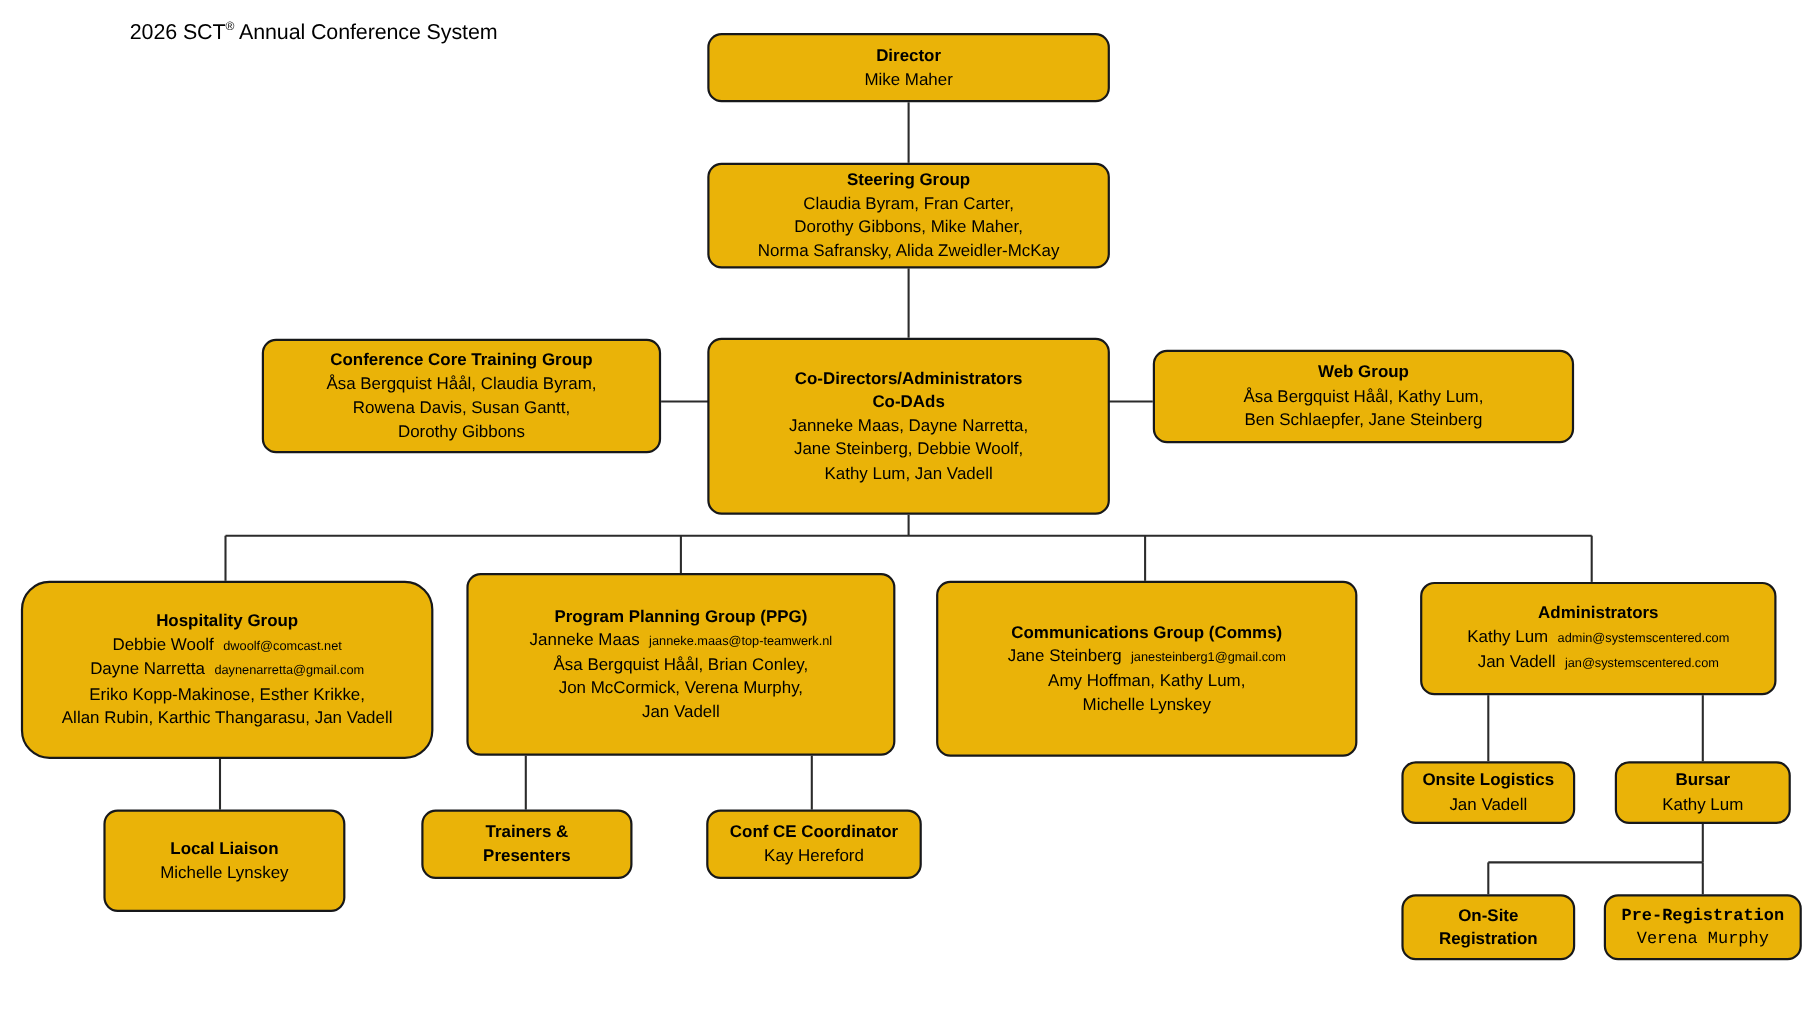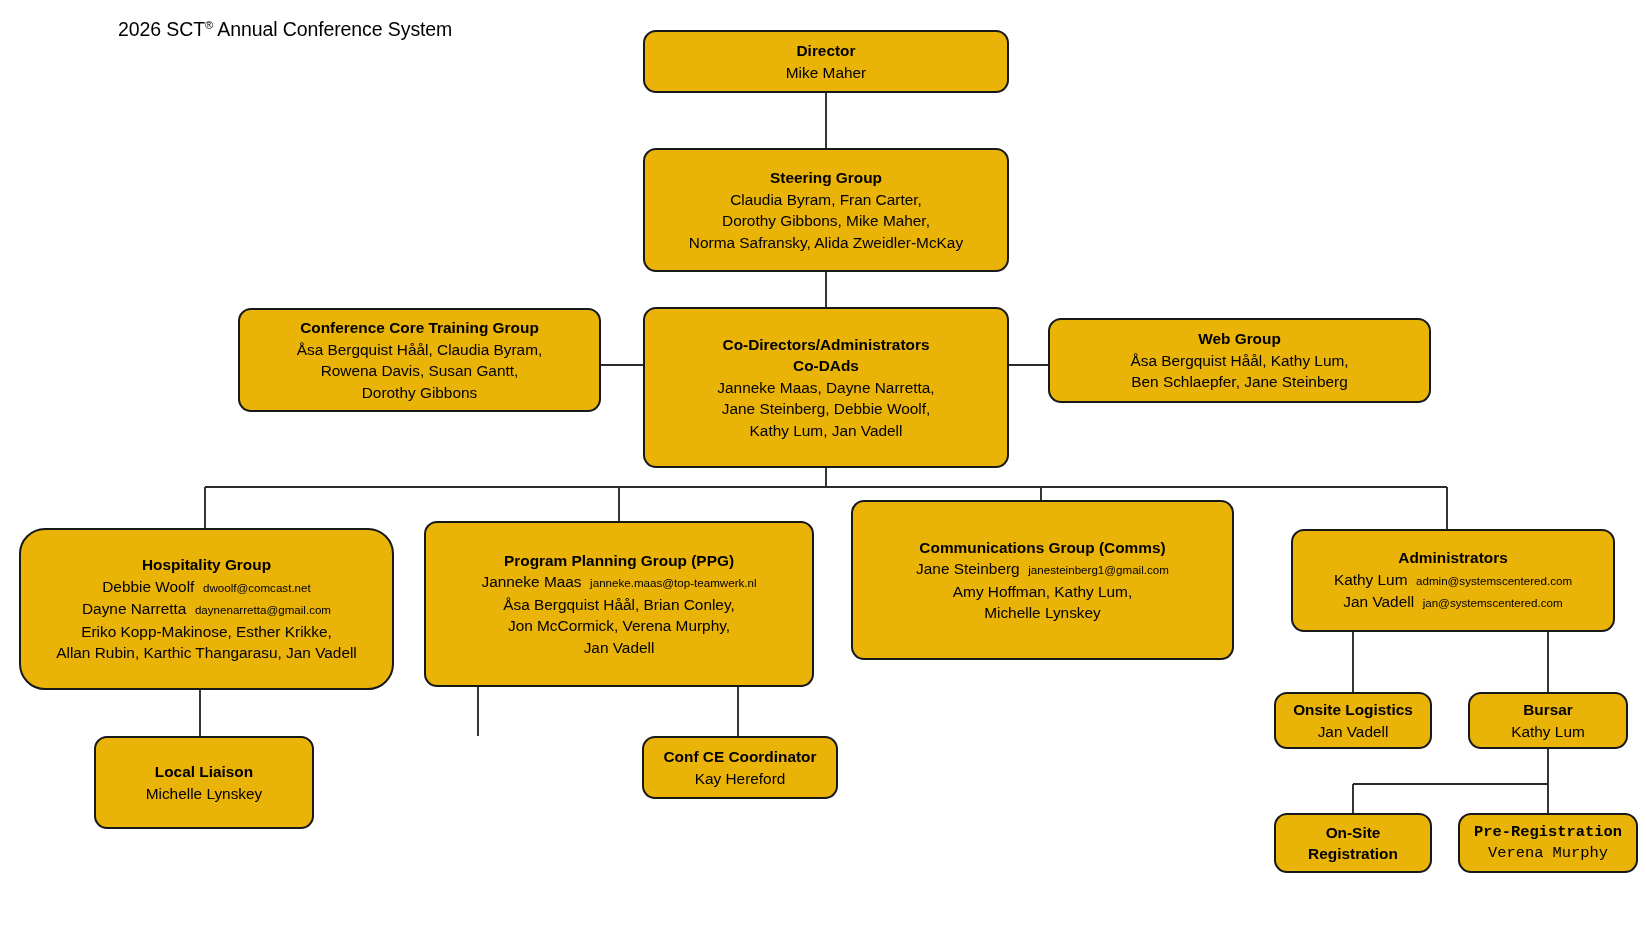--- a/index.html
+++ b/index.html
@@ -111,21 +111,21 @@
       <path d="M 1353 784 L 1353 813"></path>
       <path d="M 1548 784 L 1548 813"></path>
     </g>
   </svg>
 
   <div class="node" style="left:643px; top:30px; width:366px; height:63px;">
     <div class="hd">Director</div>
     <div class="ln">Mike Maher</div>
   </div>
 
-  <div class="node" style="left:643px; top:148px; width:366px; height:124px;">
+  <div class="node" style="left:643px; top:148px; width:366px; height:96px;">
     <div class="hd">Steering Group</div>
     <div class="ln">Claudia Byram, Fran Carter,</div>
     <div class="ln">Dorothy Gibbons, Mike Maher,</div>
     <div class="ln">Norma Safransky, Alida Zweidler-McKay</div>
   </div>
 
   <div class="node" style="left:238px; top:308px; width:363px; height:104px;">
     <div class="hd">Conference Core Training Group</div>
     <div class="ln">Åsa Bergquist Håål, Claudia Byram,</div>
     <div class="ln">Rowena Davis, Susan Gantt,</div>
@@ -155,38 +155,42 @@
   </div>
 
   <div class="node" style="left:424px; top:521px; width:390px; height:166px;">
     <div class="hd">Program Planning Group (PPG)</div>
     <div class="ln"><span>Janneke Maas</span>&nbsp;&nbsp;<span class="em">janneke.maas@top-teamwerk.nl</span></div>
     <div class="ln">Åsa Bergquist Håål, Brian Conley,</div>
     <div class="ln">Jon McCormick, Verena Murphy,</div>
     <div class="ln">Jan Vadell</div>
   </div>
 
-  <div class="node" style="left:851px; top:500px; width:383px; height:160px;justify-content:center;">
+  <div class="node" style="left:851px; top:528px; width:383px; height:160px;justify-content:center;">
     <div class="hd">Communications Group (Comms)</div>
     <div class="ln"><span>Jane Steinberg</span>&nbsp;&nbsp;<span class="em">janesteinberg1@gmail.com</span></div>
     <div class="ln">Amy Hoffman, Kathy Lum,</div>
     <div class="ln">Michelle Lynskey</div>
   </div>
 
   <div class="node" style="left:1291px; top:529px; width:324px; height:103px;">
     <div class="hd">Administrators</div>
     <div class="ln"><span>Kathy Lum</span>&nbsp;&nbsp;<span class="em">admin@systemscentered.com</span></div>
     <div class="ln"><span>Jan Vadell</span>&nbsp;&nbsp;<span class="em">jan@systemscentered.com</span></div>
   </div>
 
   <div class="node" style="left:94px; top:736px; width:220px; height:93px;">
     <div class="hd">Local Liaison</div>
     <div class="ln">Michelle Lynskey</div>
   </div>
 
+  <div class="node" style="left:383px; top:736px; width:192px; height:63px;">
+    <div class="hd">Trainers &amp;</div>
+    <div class="hd">Presenters</div>
+  </div>
 
   <div class="node" style="left:642px; top:736px; width:196px; height:63px;">
     <div class="hd">Conf CE Coordinator</div>
     <div class="ln">Kay Hereford</div>
   </div>
 
   <div class="node" style="left:1274px; top:692px; width:158px; height:57px;">
     <div class="hd">Onsite Logistics</div>
     <div class="ln">Jan Vadell</div>
   </div>

